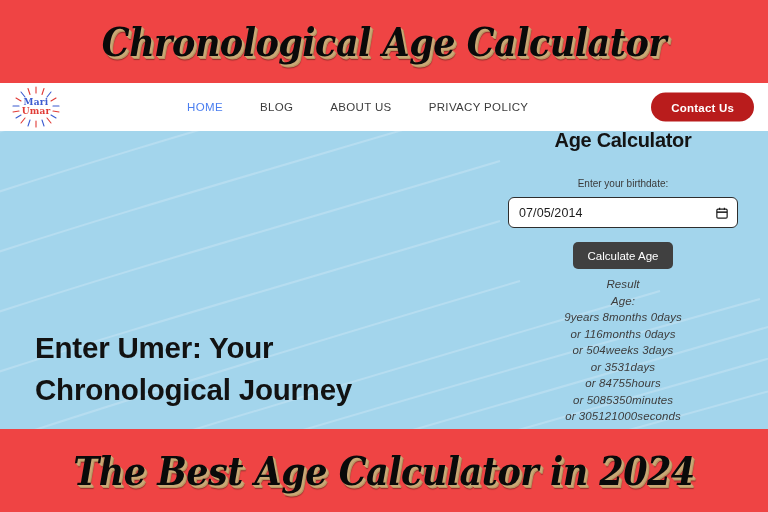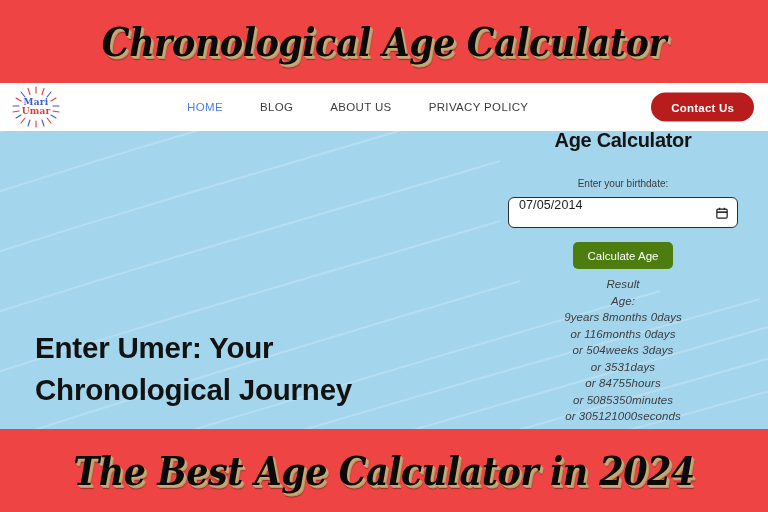--- a/index.html
+++ b/index.html
@@ -135,38 +135,38 @@
   .date-field-row {
     margin-top:8px;
     display:flex; justify-content:center;
   }
   #birthdate-input-wrap {
     position:relative;
     width:230px; height:31px;
     background:#ffffff;
     border:1.5px solid #2e2e2e;
     border-radius:6px;
-    display:flex; align-items:flex-start;
+    display:flex; align-items:center;
     cursor:text;
   }
   #birthdate-value {
     margin-left:10px;
     font-size:12.5px;
     color:#1d1d1d;
     letter-spacing:.1px;
   }
   #calendar-icon {
     position:absolute; right:9px; top:50%;
     transform:translateY(-50%);
     width:12px; height:12px;
     cursor:pointer;
   }
   #calculate-button {
     margin-top:14px;
-    background:#4d7c0f;
+    background:#404040;
     color:#ffffff;
     border:none; border-radius:5px;
     height:27px; padding:0 15px;
     font-family:"Liberation Sans", sans-serif;
     font-size:11.5px;
     cursor:pointer;
   }
   #result-block {
     margin-top:9px;
     display:flex; flex-direction:column;

